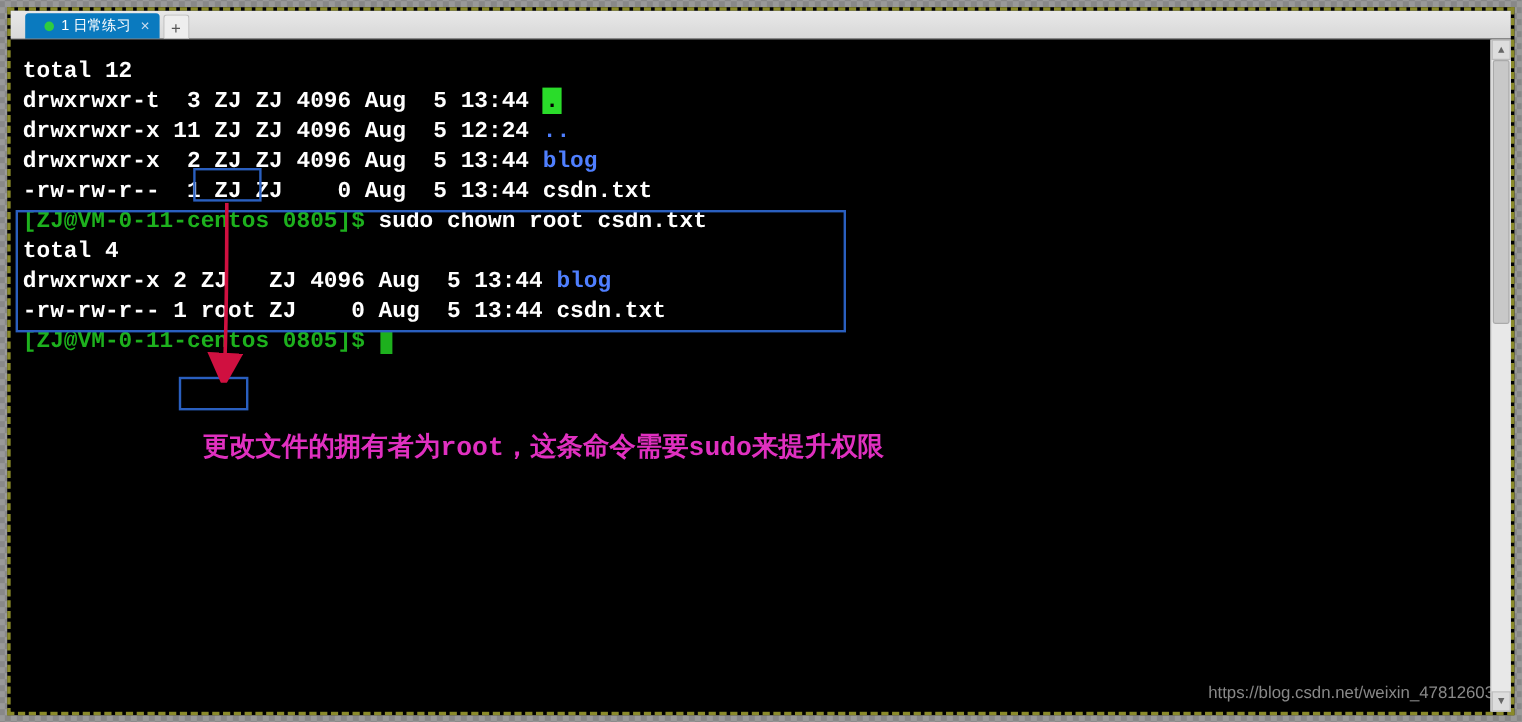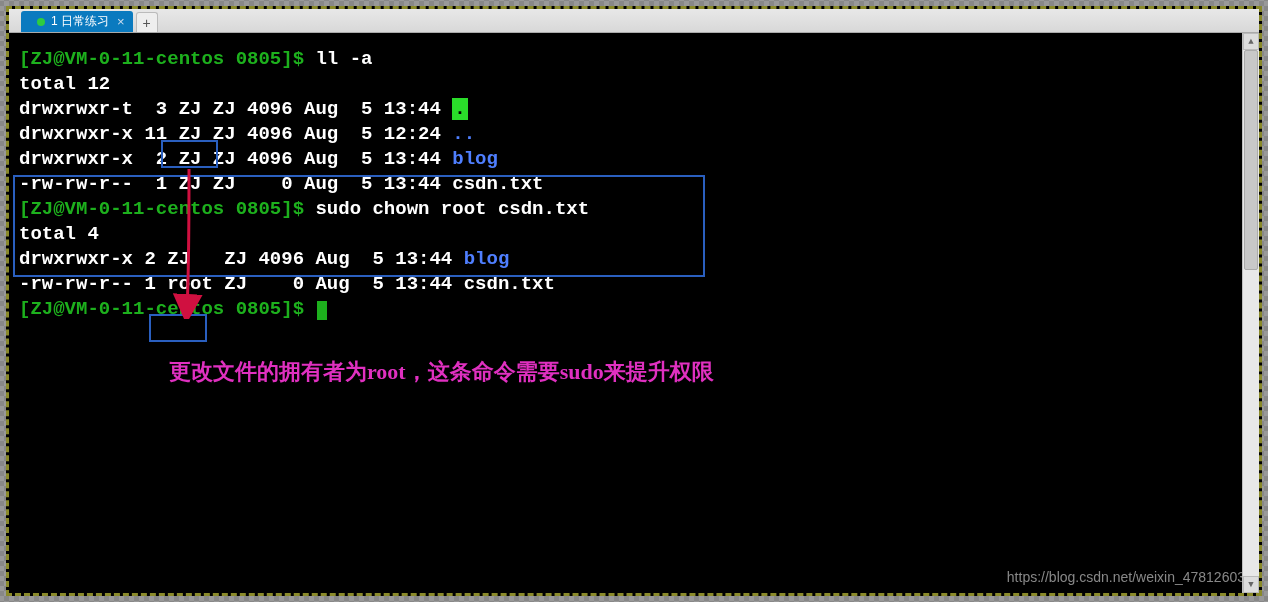--- a/index.html
+++ b/index.html
@@ -89,21 +89,21 @@
     border: 2px solid #2a5fbf;
     pointer-events: none;
   }
   .arrow {
     position: absolute;
     pointer-events: none;
   }
   .annotation {
     position: absolute;
     color: #e030c0;
-    font-family: Liberation Serif, serif;
+    font-family: Liberation Mono, monospace;
     font-size: 22px;
     font-weight: bold;
   }
   .watermark {
     position: absolute;
     right: 14px; bottom: 8px;
     color: #aaa;
     font-family: Arial, sans-serif;
     font-size: 14px;
     opacity: 0.8;
@@ -143,21 +143,20 @@
       <span class="tab-dot"></span>
       <span>1 日常练习</span>
       <span class="tab-close">×</span>
     </div>
     <div class="plus-tab">
       <span>+</span>
     </div>
   </div>
 
   <div class="terminal">
-    <div class="line"><span class="green">[ZJ@VM-0-11-centos 0805]$ </span><span class="white">ll -a</span></div>
     <div class="line white">total 12</div>
     <div class="line"><span class="white">drwxrwxr-t  3 ZJ ZJ 4096 Aug  5 13:44 </span><span class="dot-bg">.</span></div>
     <div class="line"><span class="white">drwxrwxr-x 11 ZJ ZJ 4096 Aug  5 12:24 </span><span class="blue-b">..</span></div>
     <div class="line"><span class="white">drwxrwxr-x  2 ZJ ZJ 4096 Aug  5 13:44 </span><span class="blue-b">blog</span></div>
     <div class="line white">-rw-rw-r--  1 ZJ ZJ    0 Aug  5 13:44 csdn.txt</div>
     <div class="line"><span class="green">[ZJ@VM-0-11-centos 0805]$ </span><span class="white">sudo chown root csdn.txt</span></div>
     <div class="line white">total 4</div>
     <div class="line"><span class="white">drwxrwxr-x 2 ZJ   ZJ 4096 Aug  5 13:44 </span><span class="blue-b">blog</span></div>
     <div class="line white">-rw-rw-r-- 1 root ZJ    0 Aug  5 13:44 csdn.txt</div>
     <div class="line"><span class="green">[ZJ@VM-0-11-centos 0805]$ </span><span class="cursor"></span></div>

